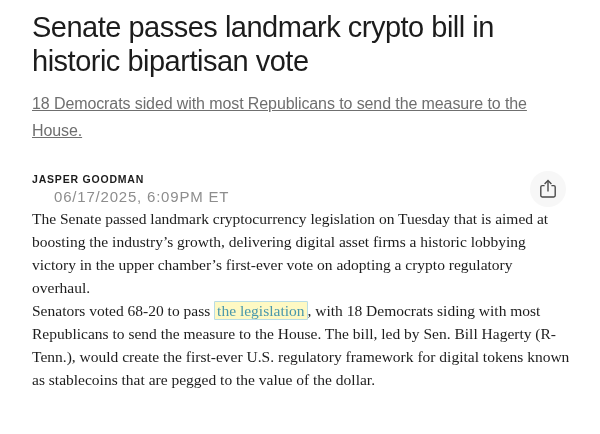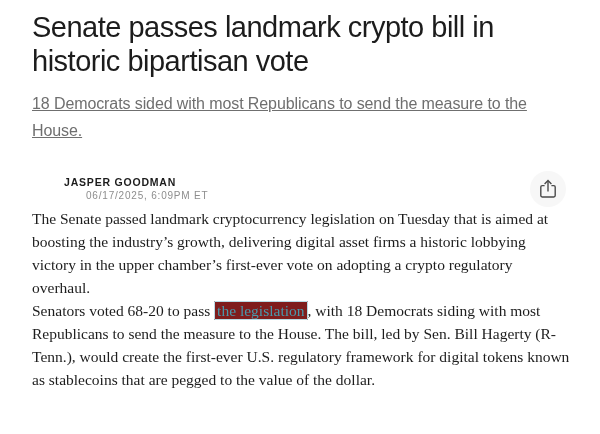--- a/index.html
+++ b/index.html
@@ -32,31 +32,31 @@
     max-width: 540px;
     text-decoration: underline;
   }
   .byline-row {
     margin-top: 27px;
     display: flex;
     align-items: center;
     justify-content: space-between;
     height: 36px;
   }
-  .byline-block { line-height: 1; margin-left: 32px; }
+  .byline-block { line-height: 1; }
   .byline-name {
     font-size: 10.5px;
     font-weight: 700;
     letter-spacing: 0.8px;
     color: #1c1c1c;
     text-transform: uppercase;
     display: block;
   }
   .byline-date {
-    font-size: 10px;
+    font-size: 15px;
     letter-spacing: 0.8px;
     color: #8d8d8d;
     display: block;
     margin-top: 4px;
     padding-left: 22px;
   }
   .share-button {
     width: 36px;
     height: 36px;
     border-radius: 50%;
@@ -74,21 +74,21 @@
     font-size: 15.5px;
     line-height: 23px;
     color: #1d1d1d;
     max-width: 542px;
   }
   .body-copy p { }
   .article-link {
     color: #4a98ac;
     text-decoration: none;
     border: 1px solid #b8dce6;
-    background: #7f1d1d;
+    background: #fef9c3;
     padding: 0 2px;
     border-radius: 1px;
   }
 </style>
 </head>
 <body>
 
 <div class="article">
 
   <h1 class="headline">Senate passes landmark crypto bill in historic bipartisan vote</h1>

